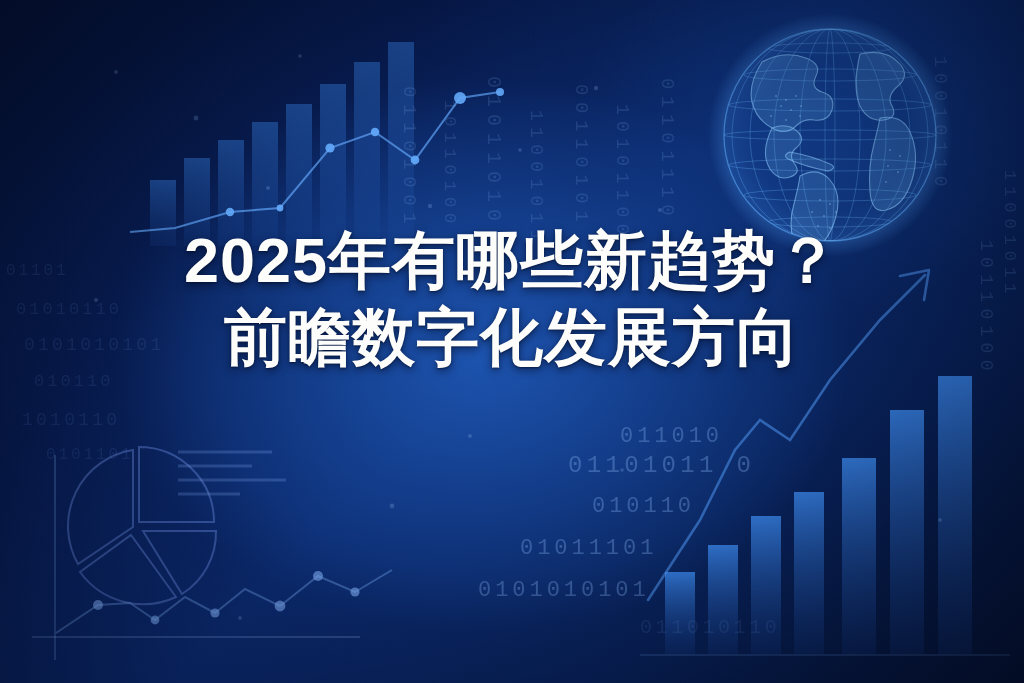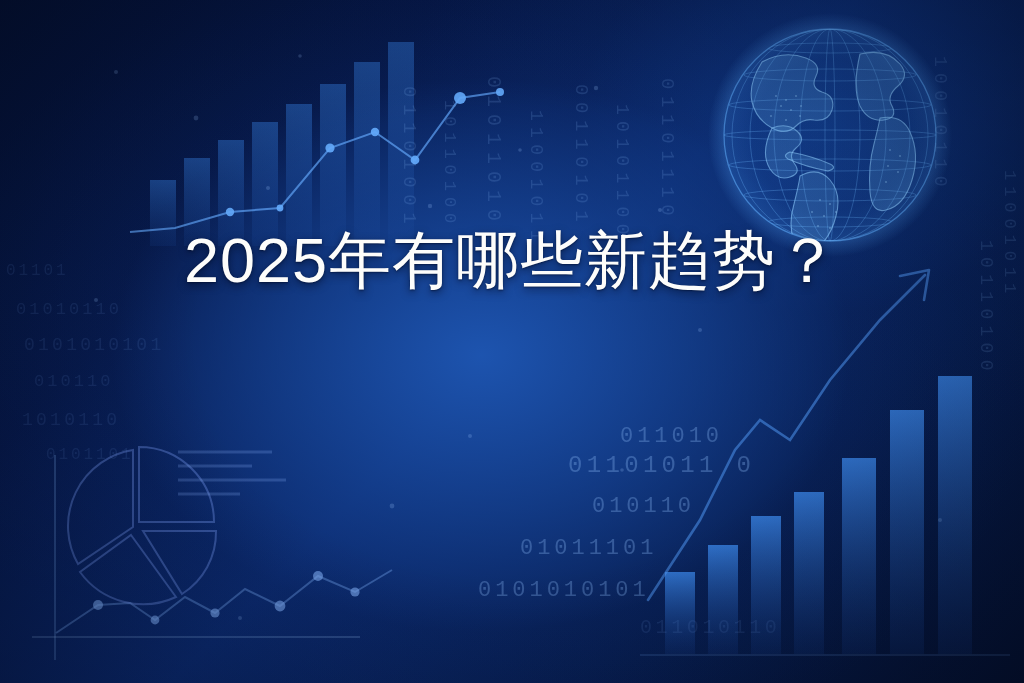--- a/index.html
+++ b/index.html
@@ -19,21 +19,21 @@
   }
   
   .bin{position:absolute;font-family:"Liberation Mono","DejaVu Sans Mono",monospace;
        white-space:pre;letter-spacing:.18em;font-weight:400;}
   .bin-row{color:rgba(150,196,255,0.30);}
   .bin-col{writing-mode:vertical-rl;color:rgba(140,190,255,0.16);letter-spacing:.35em;}
   .bin-faint{color:rgba(120,170,245,0.12);}
   
   #title{
     position:absolute;left:0;right:0;top:222px;text-align:center;
-    color:#fdfdfb;font-weight:400;font-size:63px;line-height:1.22;
+    color:#fdfdfb;font-weight:700;font-size:63px;line-height:1.22;
     letter-spacing:1px;
     text-shadow:0 3px 9px rgba(2,10,34,0.60), 0 1px 2px rgba(2,10,34,0.55);
     z-index:9;
   }
   #title .ln{display:block;white-space:nowrap;}
   svg{position:absolute;left:0;top:0;overflow:visible;}
 </style>
 </head>
 <body>
 
@@ -223,15 +223,16 @@
     <div class="bin bin-col" style="left:656px;top:78px;font-size:19px;height:185px;">01101110</div>
     <div class="bin bin-col" style="left:930px;top:56px;font-size:18px;height:175px;">10010110</div>
     <div class="bin bin-col" style="left:976px;top:240px;font-size:18px;height:210px;">10110100</div>
     <div class="bin bin-col" style="left:1000px;top:170px;font-size:17px;height:200px;">11001011</div>
   </div>
 
   <div class="layer vignette"></div>
 
   <div id="title">
     <span class="ln">2025年有哪些新趋势？</span>
+    <span class="ln">前瞻数字化发展方向</span>
   </div>
 
 </div>
 
 </body></html>

